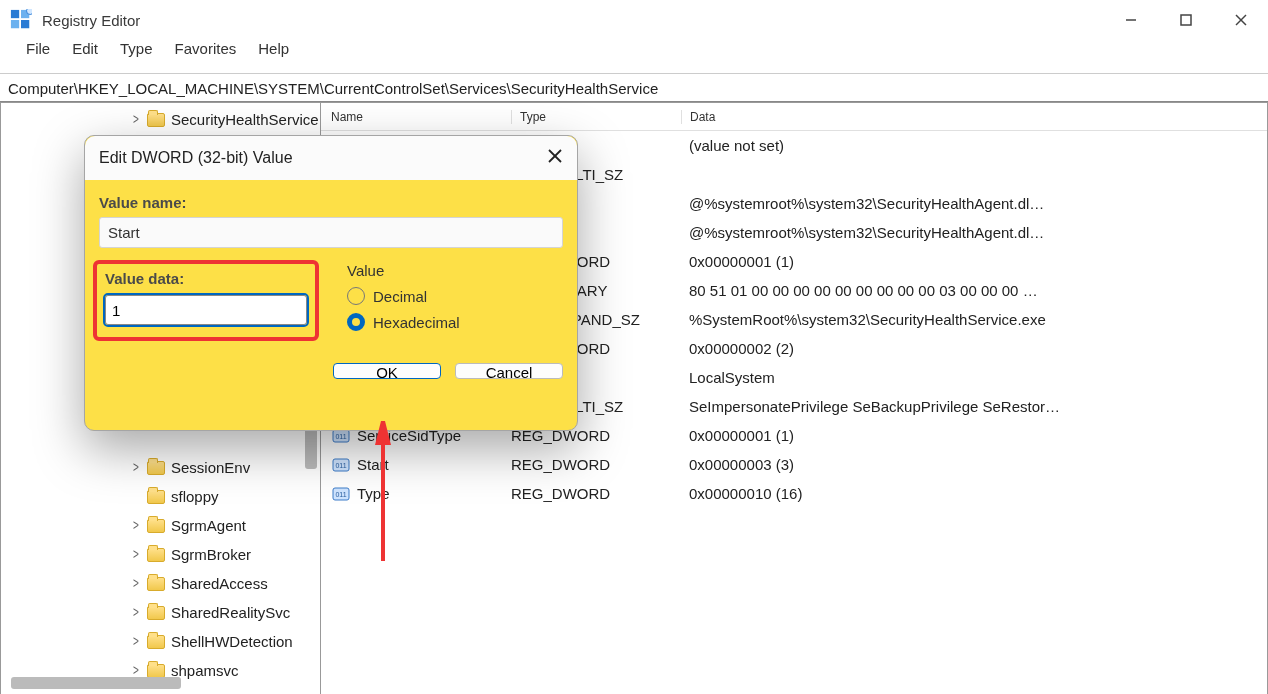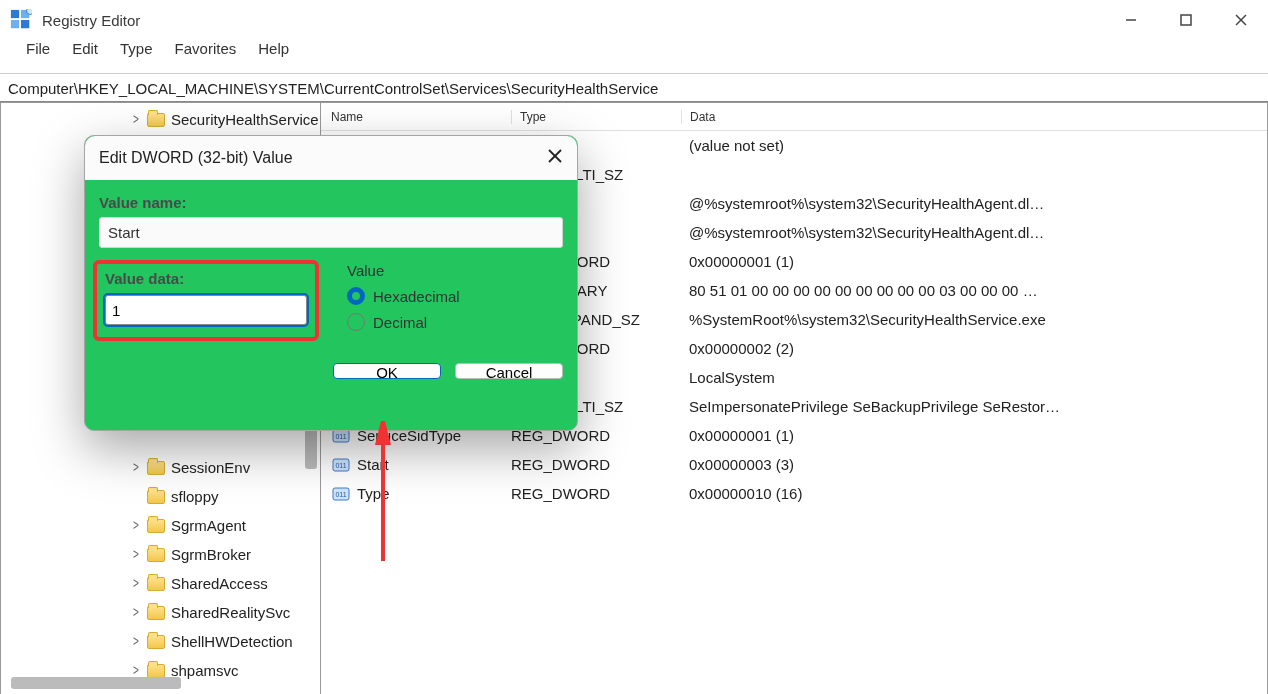--- a/index.html
+++ b/index.html
@@ -32,21 +32,21 @@
   .cols { display: flex; height: 28px; border-bottom: 1px solid #e0e0e0; font-size: 12px; color: #333; align-items: center; padding-left: 10px; }
   .cols .c1 { width: 180px; } .cols .c2 { width: 170px; border-left: 1px solid #e0e0e0; padding-left: 8px; } .cols .c3 { flex: 1; border-left: 1px solid #e0e0e0; padding-left: 8px; }
   .rows { font-size: 15px; color: #222; }
   .row { display: flex; height: 29px; align-items: center; padding-left: 10px; }
   .row .ric { width: 20px; height: 20px; margin-right: 6px; display: inline-flex; align-items: center; justify-content: center; }
   .row .v1 { width: 154px; overflow: hidden; text-overflow: ellipsis; white-space: nowrap; }
   .row .v2 { width: 178px; overflow: hidden; text-overflow: ellipsis; white-space: nowrap; }
   .row .v3 { flex: 1; overflow: hidden; text-overflow: ellipsis; white-space: nowrap; }
 
   
-  .modal { position: absolute; left: 84px; top: 135px; width: 494px; height: 296px; background: #22c55e; border: 1px solid #a5a5a5; border-radius: 10px; box-shadow: 0 18px 50px rgba(0,0,0,.35); z-index: 10; }
+  .modal { position: absolute; left: 84px; top: 135px; width: 494px; height: 296px; background: #fde047; border: 1px solid #a5a5a5; border-radius: 10px; box-shadow: 0 18px 50px rgba(0,0,0,.35); z-index: 10; }
   .modal-title { height: 44px; display: flex; align-items: center; padding: 0 14px; font-size: 16px; color: #222; background: #fbfbfb; border-radius: 10px 10px 0 0; }
   .modal-title .close { margin-left: auto; font-size: 18px; color: #222; }
   .modal-body { padding: 8px 14px; font-size: 15px; color: #333; }
   .field-label { color: #4a4a4a; margin-top: 6px; font-weight: bold; }
   .value-name-box { margin-top: 6px; background: #fafafa; border: 1px solid #d4d4d4; border-radius: 3px; padding: 6px 8px; color: #333; }
 
   .vd-row { display: flex; gap: 34px; margin-top: 12px; }
   .vd-left { flex: 0 0 214px; }
   .vd-right { flex: 1; padding-top: 2px; }
   .highlight { border: 4px solid #e33; border-radius: 6px; padding: 6px 8px 12px 8px; margin-left: -6px; margin-right: -6px; }
@@ -329,27 +329,27 @@
 
     <div class="vd-row">
       <div class="vd-left">
         <div class="highlight">
           <div class="field-label" style="margin-top:0">Value data:</div>
           <input class="value-data-input" value="1" style="">
         </div>
       </div>
       <div class="vd-right">
         <div>Value</div>
+        <div class="radio">
+          <span class="circ"></span>
+          <span>Decimal</span>
+        </div>
         <div class="radio selected">
           <span class="circ"></span>
           <span>Hexadecimal</span>
-        </div>
-        <div class="radio">
-          <span class="circ"></span>
-          <span>Decimal</span>
         </div>
       </div>
     </div>
 
     <div class="dlg-buttons">
       <button class="primary">OK</button>
       <button>Cancel</button>
     </div>
   </div>
 </div>

